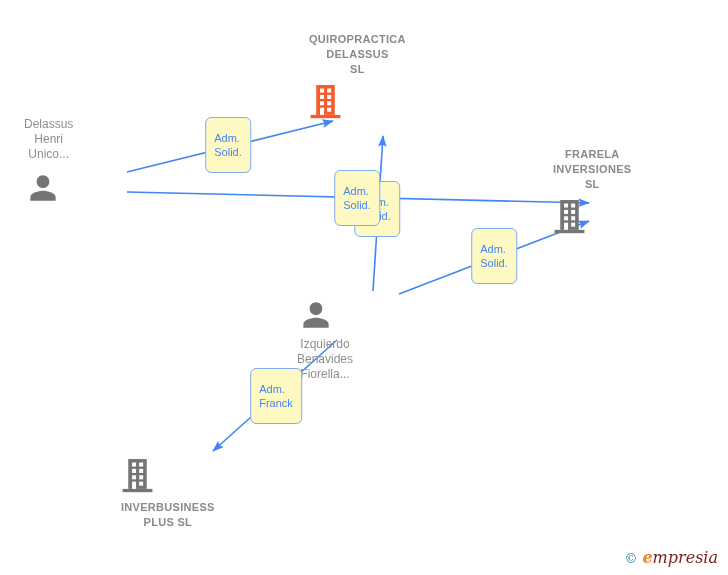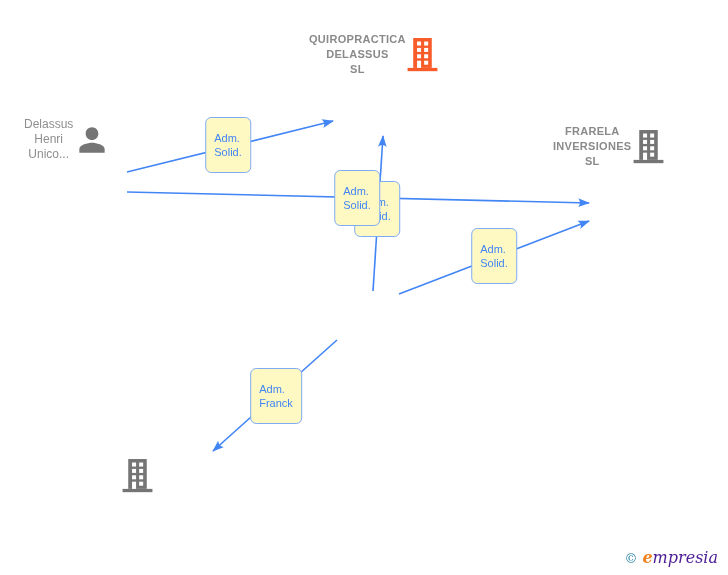--- a/index.html
+++ b/index.html
@@ -1,21 +1,21 @@
 <!DOCTYPE html>
 <html><head>
 <meta charset="utf-8">
 <style>
   html,body{margin:0;padding:0;background:#ffffff;}
   .canvas{
     position:relative;width:728px;height:575px;background:#ffffff;overflow:hidden;
     font-family:"Liberation Sans", sans-serif;
   }
   svg.edges{position:absolute;left:0;top:0;z-index:1;}
-  .node{position:absolute;width:150px;display:flex;flex-direction:row;align-items:center;z-index:2;}
+  .node{position:absolute;width:150px;display:flex;flex-direction:column;align-items:flex-start;z-index:2;}
   .node .nlines{text-align:center;}
   .company .nline{font-size:11px;font-weight:bold;color:#8a8a8a;line-height:15px;letter-spacing:.3px;}
   .person .nline{font-size:12px;font-weight:400;color:#8e8e8e;line-height:15px;}
   .icon-building{width:33px;height:35px;display:block;}
   .icon-building.orange{color:#f75b29;}
   .icon-building.gray{color:#757575;}
   .icon-person{width:38px;height:38px;display:block;color:#757575;}
   .gap-s{height:7px;}
   .edge-label{
     position:absolute;z-index:3;transform:translate(-50%,-50%);
@@ -25,21 +25,21 @@
   }
   .edge-label.under{z-index:2;}
   .edge-label.over{z-index:4;}
   .logo{
     position:absolute;right:10px;bottom:8px;z-index:2;display:flex;align-items:baseline;gap:5px;
     font-family:"DejaVu Serif", serif;font-style:italic;
   }
   .logo .copy{color:#2e86a8;font-size:13px;font-style:normal;}
   .logo .brand{font-size:16px;}
   .logo .brand .first{color:#f08220;font-weight:bold;}
-  .logo .brand .rest{color:#4c1d95;}
+  .logo .brand .rest{color:#7f1d1d;}
 </style>
 </head>
 <body>
 
 <div class="canvas">
 
   <svg class="edges" width="728" height="575" viewBox="0 0 728 575">
     <defs>
       <marker id="arrow" markerUnits="userSpaceOnUse" markerWidth="14" markerHeight="12" refX="11" refY="5" orient="auto">
         <path d="M0,0.6 L12,5 L0,9.4 C2.5,6.6 2.5,3.4 0,0.6 Z" fill="#4285f4"></path>
@@ -72,21 +72,21 @@
         <rect x="10.7" y="10.6" width="3.9" height="3.9"></rect>
           <rect x="17.6" y="10.6" width="3.9" height="3.9"></rect>
         <rect x="10.7" y="16.8" width="3.9" height="3.9"></rect>
           <rect x="17.6" y="16.8" width="3.9" height="3.9"></rect>
         <rect x="10.7" y="23" width="3.9" height="7"></rect>
           <rect x="17.6" y="23" width="3.9" height="3.9"></rect>
       </g>
     </svg>
   </div>
 
-  <div class="node company" style="left:553px;top:124px;">
+  <div class="node company" style="left:553px;top:147px;">
     <div class="nlines">
       <div class="nline">FRARELA</div>
       <div class="nline">INVERSIONES</div>
       <div class="nline">SL</div>
     </div>
     <div class="gap-s"></div>
     <svg class="icon-building gray" viewBox="0 0 32 34">
       <g fill="currentColor">
         <rect x="7" y="1" width="18" height="29"></rect>
         <rect x="1.5" y="30" width="29" height="3.2"></rect>
@@ -115,34 +115,49 @@
           <rect x="17.6" y="4.4" width="3.9" height="3.9"></rect>
         <rect x="10.7" y="10.6" width="3.9" height="3.9"></rect>
           <rect x="17.6" y="10.6" width="3.9" height="3.9"></rect>
         <rect x="10.7" y="16.8" width="3.9" height="3.9"></rect>
           <rect x="17.6" y="16.8" width="3.9" height="3.9"></rect>
         <rect x="10.7" y="23" width="3.9" height="7"></rect>
           <rect x="17.6" y="23" width="3.9" height="3.9"></rect>
       </g>
     </svg>
     <div class="gap-s"></div>
+    <div class="nlines">
+      <div class="nline">INVERBUSINESS</div>
+      <div class="nline">PLUS SL</div>
+    </div>
   </div>
 
   <div class="node person" style="left:24px;top:117px;">
     <div class="nlines">
       <div class="nline">Delassus</div>
       <div class="nline">Henri</div>
       <div class="nline">Unico...</div>
     </div>
     <div class="gap-s"></div>
     <svg class="icon-person" viewBox="0 0 24 24">
       <path fill="currentColor" d="M12 12c2.21 0 4-1.79 4-4s-1.79-4-4-4-4 1.79-4 4 1.79 4 4 4zm0 1.8c-2.67 0-8 1.34-8 4V20h16v-2.2c0-2.66-5.33-4-8-4z"></path>
     </svg>
   </div>
 
+  <div class="node person" style="left:297px;top:296px;">
+    <svg class="icon-person" viewBox="0 0 24 24">
+      <path fill="currentColor" d="M12 12c2.21 0 4-1.79 4-4s-1.79-4-4-4-4 1.79-4 4 1.79 4 4 4zm0 1.8c-2.67 0-8 1.34-8 4V20h16v-2.2c0-2.66-5.33-4-8-4z"></path>
+    </svg>
+    <div class="gap-s" style="height:3px;"></div>
+    <div class="nlines">
+      <div class="nline">Izquierdo</div>
+      <div class="nline">Benavides</div>
+      <div class="nline">Fiorella...</div>
+    </div>
+  </div>
 
   <div class="edge-label" style="left:228px;top:145px;">
     <div>Adm.</div>
     <div>Solid.</div>
   </div>
 
   <div class="edge-label under" style="left:377px;top:209px;">
     <div>Adm.</div>
     <div>Solid.</div>
   </div>

